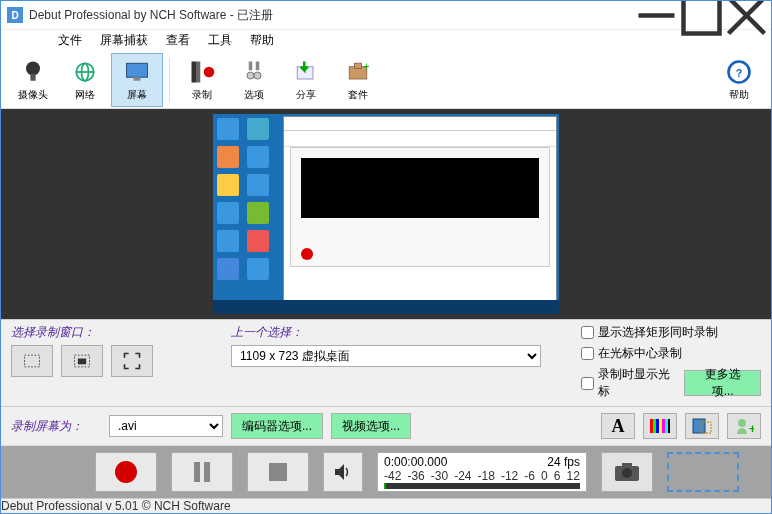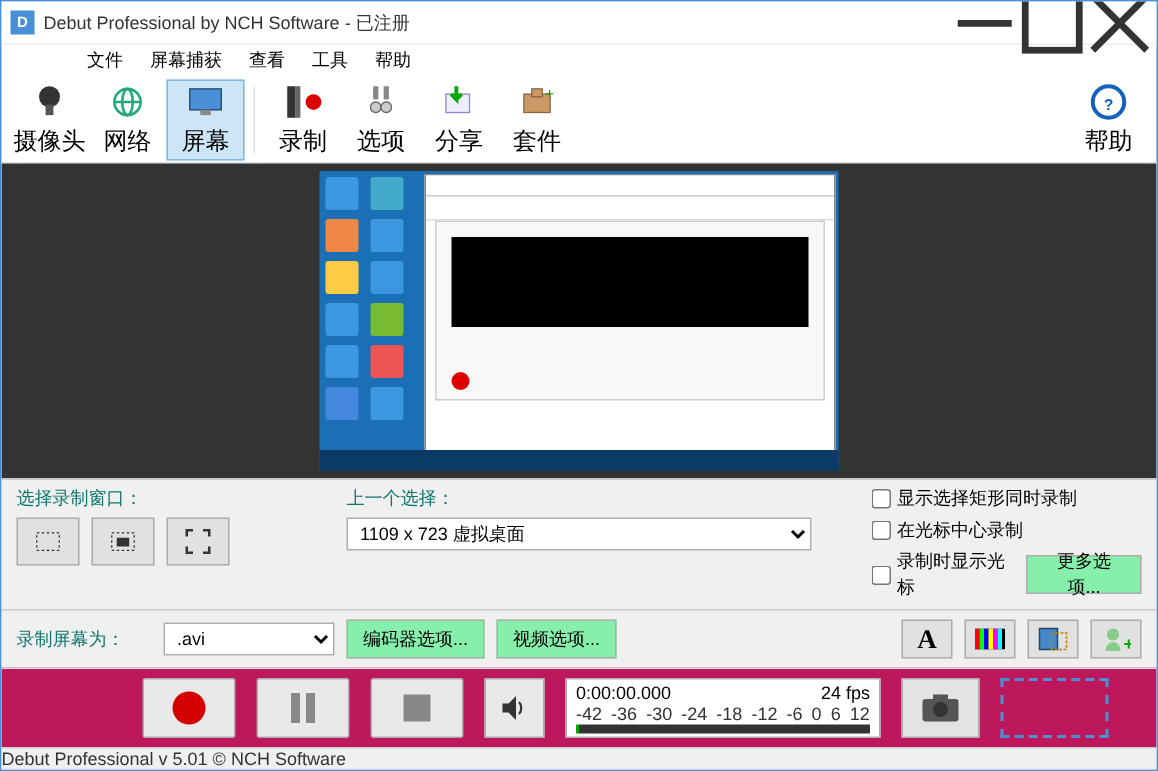--- a/index.html
+++ b/index.html
@@ -7,43 +7,43 @@
 .titlebar { height: 30px; background: #fff; display: flex; align-items: center; padding: 0 2px 0 6px; border-bottom: 1px solid #eee;}
 .titlebar .tico { width:16px; height:16px; background:#4a90d9; margin-right:6px; display:flex; align-items:center; justify-content:center; color:#fff; font-weight:bold; font-size:10px;}
 .titlebar .title { flex:1; color:#333; }
 .titlebar .wbtn { width:45px; height:28px; display:flex; align-items:center; justify-content:center; color:#333; }
 .menubar { height:22px; display:flex; align-items:center; padding:0 4px; gap:2px;margin-left:45px; }
 .menubar span { padding: 2px 8px; }
 .toolbar { height:58px; display:flex; align-items:center; padding: 2px 6px; border-bottom:1px solid #ddd; gap:0; }
 .tool { width:52px; height:54px; display:flex; flex-direction:column; align-items:center; justify-content:center; gap:2px; border:1px solid transparent; }
 .tool.active { background:#cde6f7; border:1px solid #7eb4e2; }
 .tool svg { width:28px; height:28px; }
-.tool .lbl { font-size:16px; }
+.tool .lbl { font-size:10px; }
 .toolbar .spacer { flex:1; }
 .preview { flex:0 0 210px; background:#333; display:flex; align-items:center; justify-content:center; }
 .preview-inner { width:346px; height:200px; background:#1b6fb5; position:relative; }
 .preview-inner .desk-icons { position:absolute; left:4px; top:4px; display:grid; grid-template-columns:repeat(2,24px); gap:6px;}
 .preview-inner .desk-icons div{width:22px;height:22px;background:#3b97e0;border-radius:2px;}
 .preview-inner .win { position:absolute; left:70px; top:2px; right:2px; height:190px; background:#fff; border:1px solid #888; }
 .preview-inner .win .wtb { height:14px; background:#fff;border-bottom:1px solid #ccc;}
 .preview-inner .win .body { position:absolute; top:30px; left:6px; right:6px; height:120px; background:#f8f8f8; border:1px solid #ccc;}
 .preview-inner .win .body .blk { position:absolute; top:10px; left:10px; right:10px; height:60px; background:#000;}
 .preview-inner .taskbar{position:absolute;bottom:0;left:0;right:0;height:14px;background:#0a3a66;}
 .panel { background:#f0f0f0; border-top:1px solid #ccc; padding:4px 10px 6px 10px; }
 .row { display:flex; align-items:center; gap:8px; }
 .col { display:flex; flex-direction:column; gap:4px; }
-.label { color:#0f766e; }
+.label { color:#4c1d95;font-style:italic; }
 .selbtn { width:42px; height:32px; border:1px solid #adadad; background:#e1e1e1; display:flex; align-items:center; justify-content:center; }
 .selbtn svg{width:20px;height:20px;}
 select, .combo { height:22px; border:1px solid #adadad; background:#fff; padding:0 4px; }
 .btn { height:26px; border:1px solid #adadad; background:#86efac; padding:0 10px; display:inline-flex; align-items:center; }
 .chk { display:flex; align-items:center; gap:4px; }
 .chk input{width:13px;height:13px;}
 .iconbtn { width:34px; height:26px; border:1px solid #adadad; background:#e1e1e1; display:flex; align-items:center; justify-content:center; }
-.controls { background:#be185d; padding:6px 10px; display:flex; align-items:center; gap:14px; border-top:1px solid #ddd;}
+.controls { background:#a3a3a3; padding:6px 10px; display:flex; align-items:center; gap:14px; border-top:1px solid #ddd;}
 .bigbtn { width:62px; height:40px; border:1px solid #adadad; background:#e9e9e9; display:flex; align-items:center; justify-content:center; border-radius:2px;}
 .rec-circle{width:22px;height:22px;border-radius:50%;background:#d40000;}
 .pause-bars{display:flex;gap:4px;} .pause-bars div{width:6px;height:20px;background:#888;}
 .stop-sq{width:18px;height:18px;background:#888;}
 .speaker{width:40px;height:40px;border:1px solid #adadad;background:#e9e9e9;display:flex;align-items:center;justify-content:center;}
 .timeline{flex:0 0 210px;height:40px;border:1px solid #adadad;background:#fff;padding:2px 6px;display:flex;flex-direction:column;justify-content:space-between;}
 .timeline .tl-top{display:flex;justify-content:space-between;font-size:11px;}
 .timeline .tl-bar{height:10px;background:linear-gradient(to right,#0a0 0%,#0a0 1%,#333 1%,#333 100%);position:relative;}
 .timeline .tl-ticks{display:flex;justify-content:space-between;font-size:9px;color:#333;}
 .camera-btn{width:52px;height:40px;border:1px solid #adadad;background:#e3e3e3;display:flex;align-items:center;justify-content:center;}

